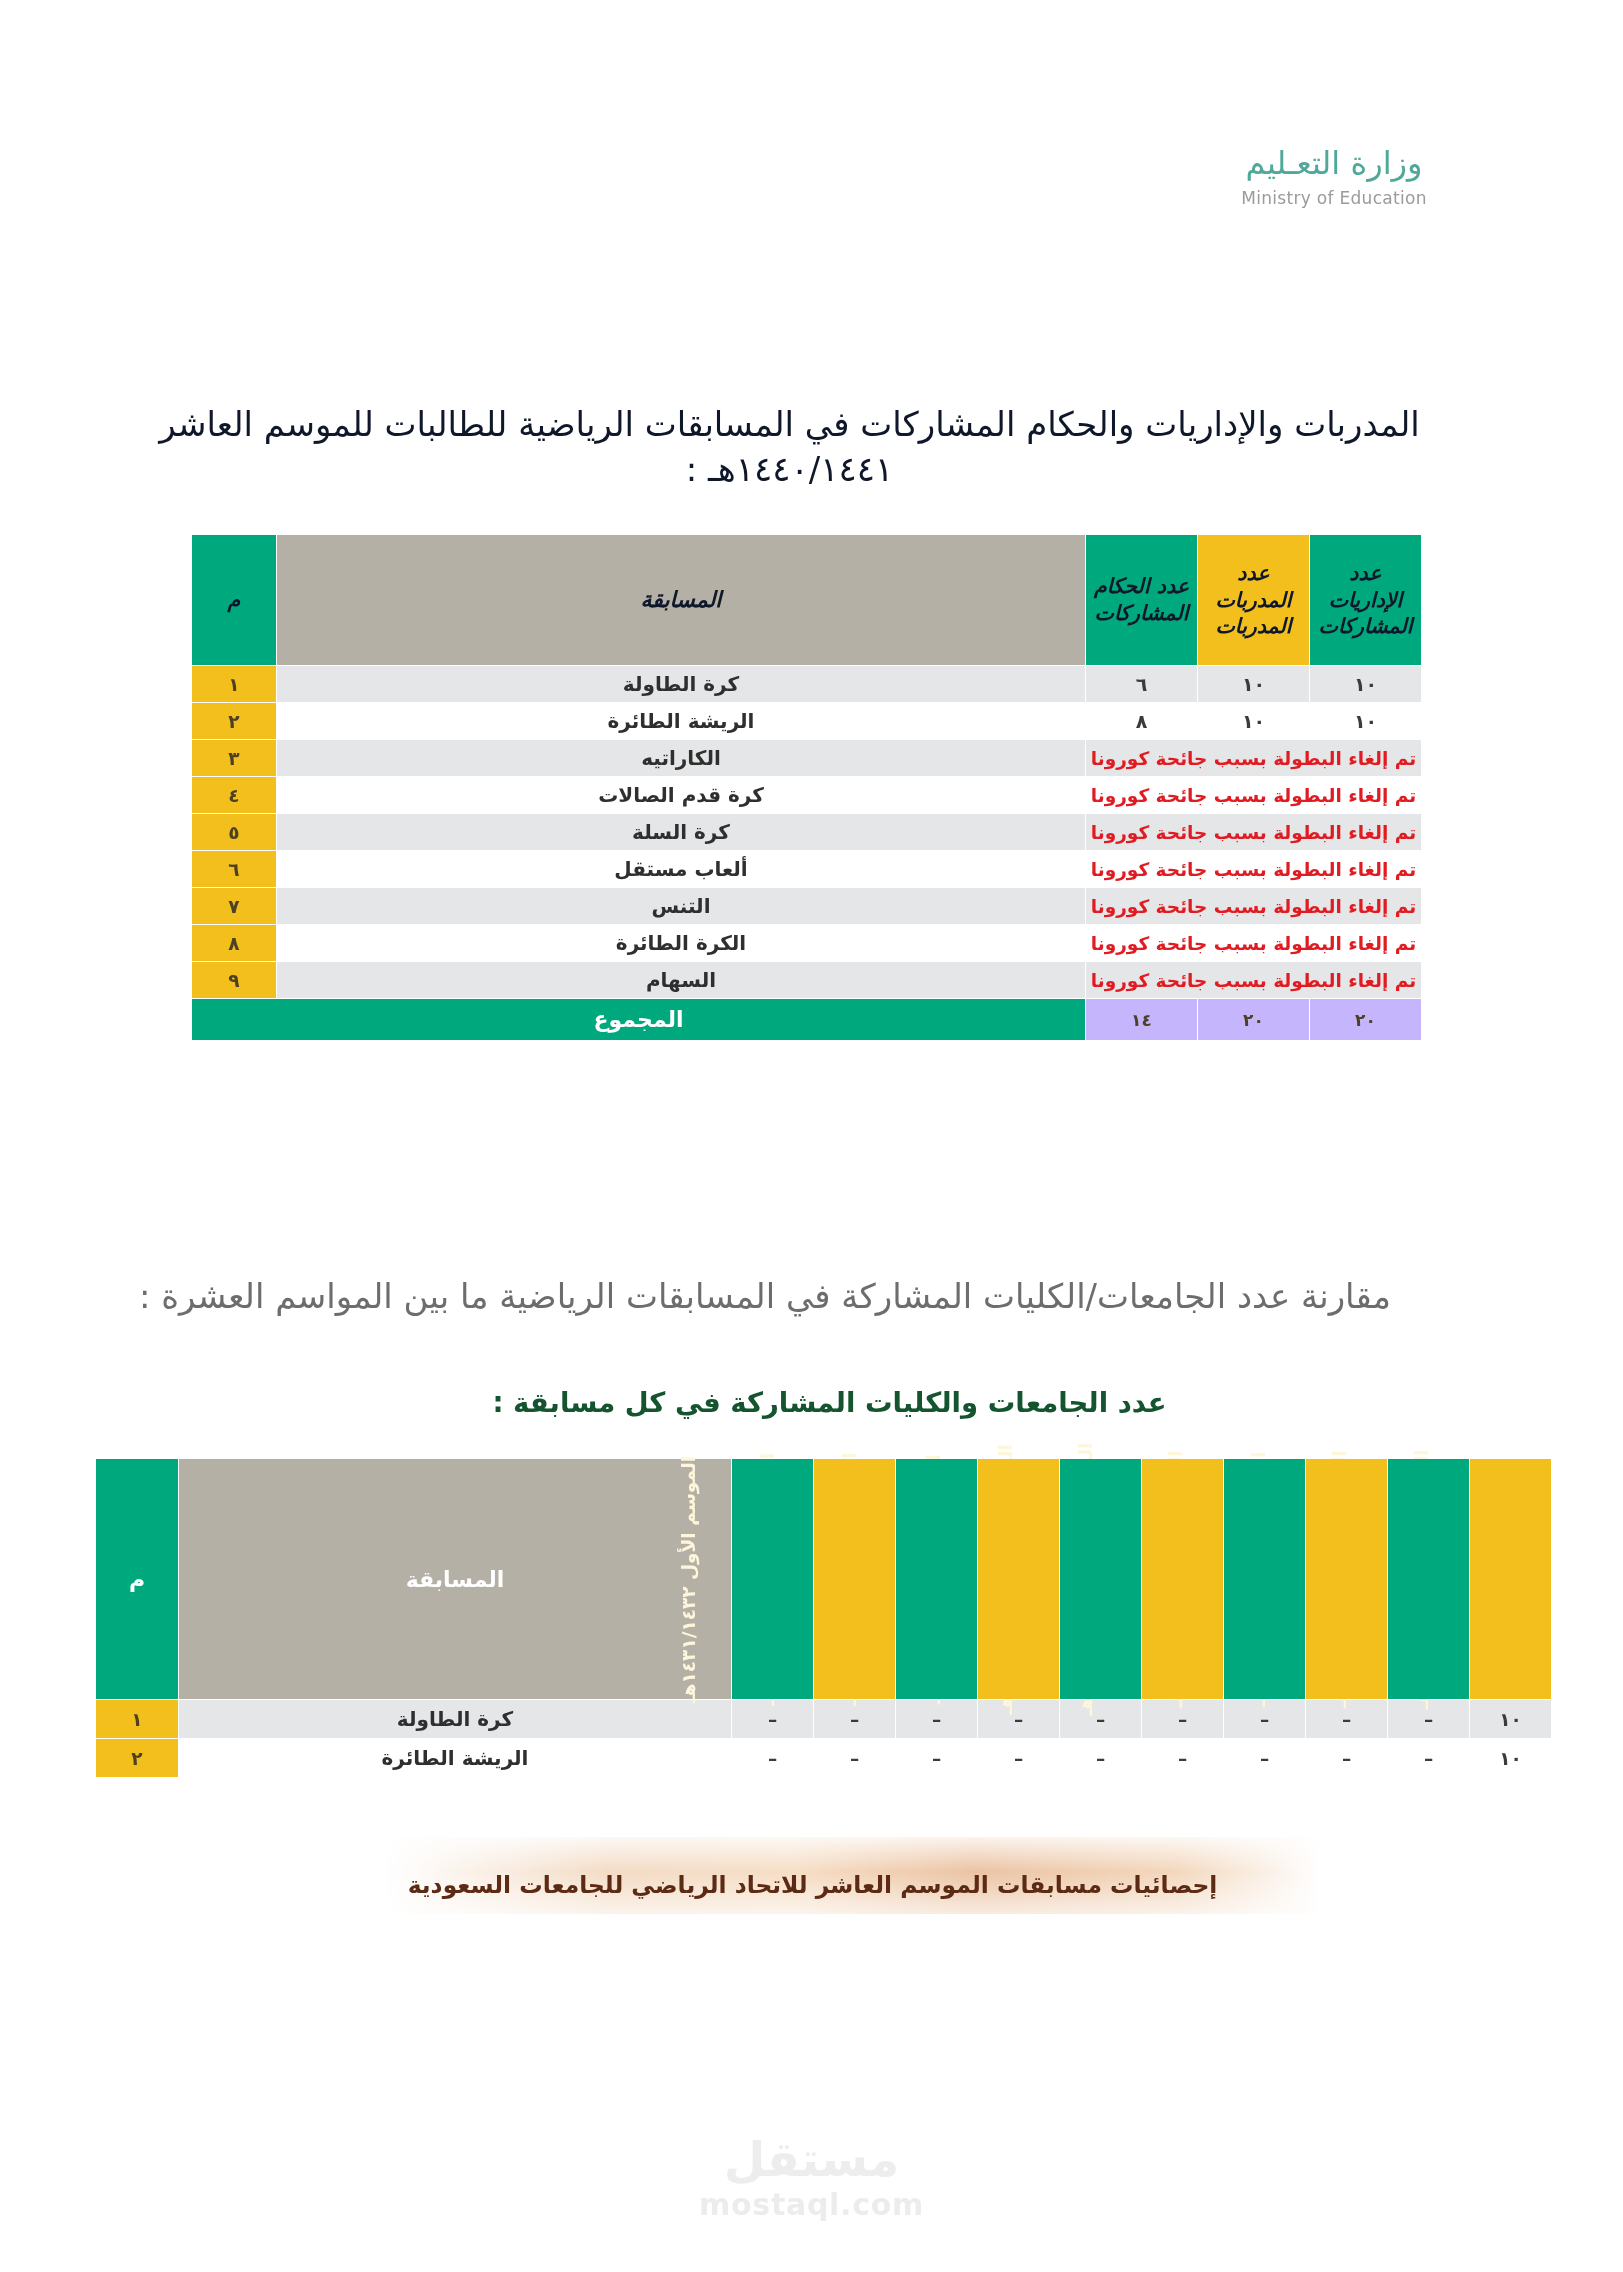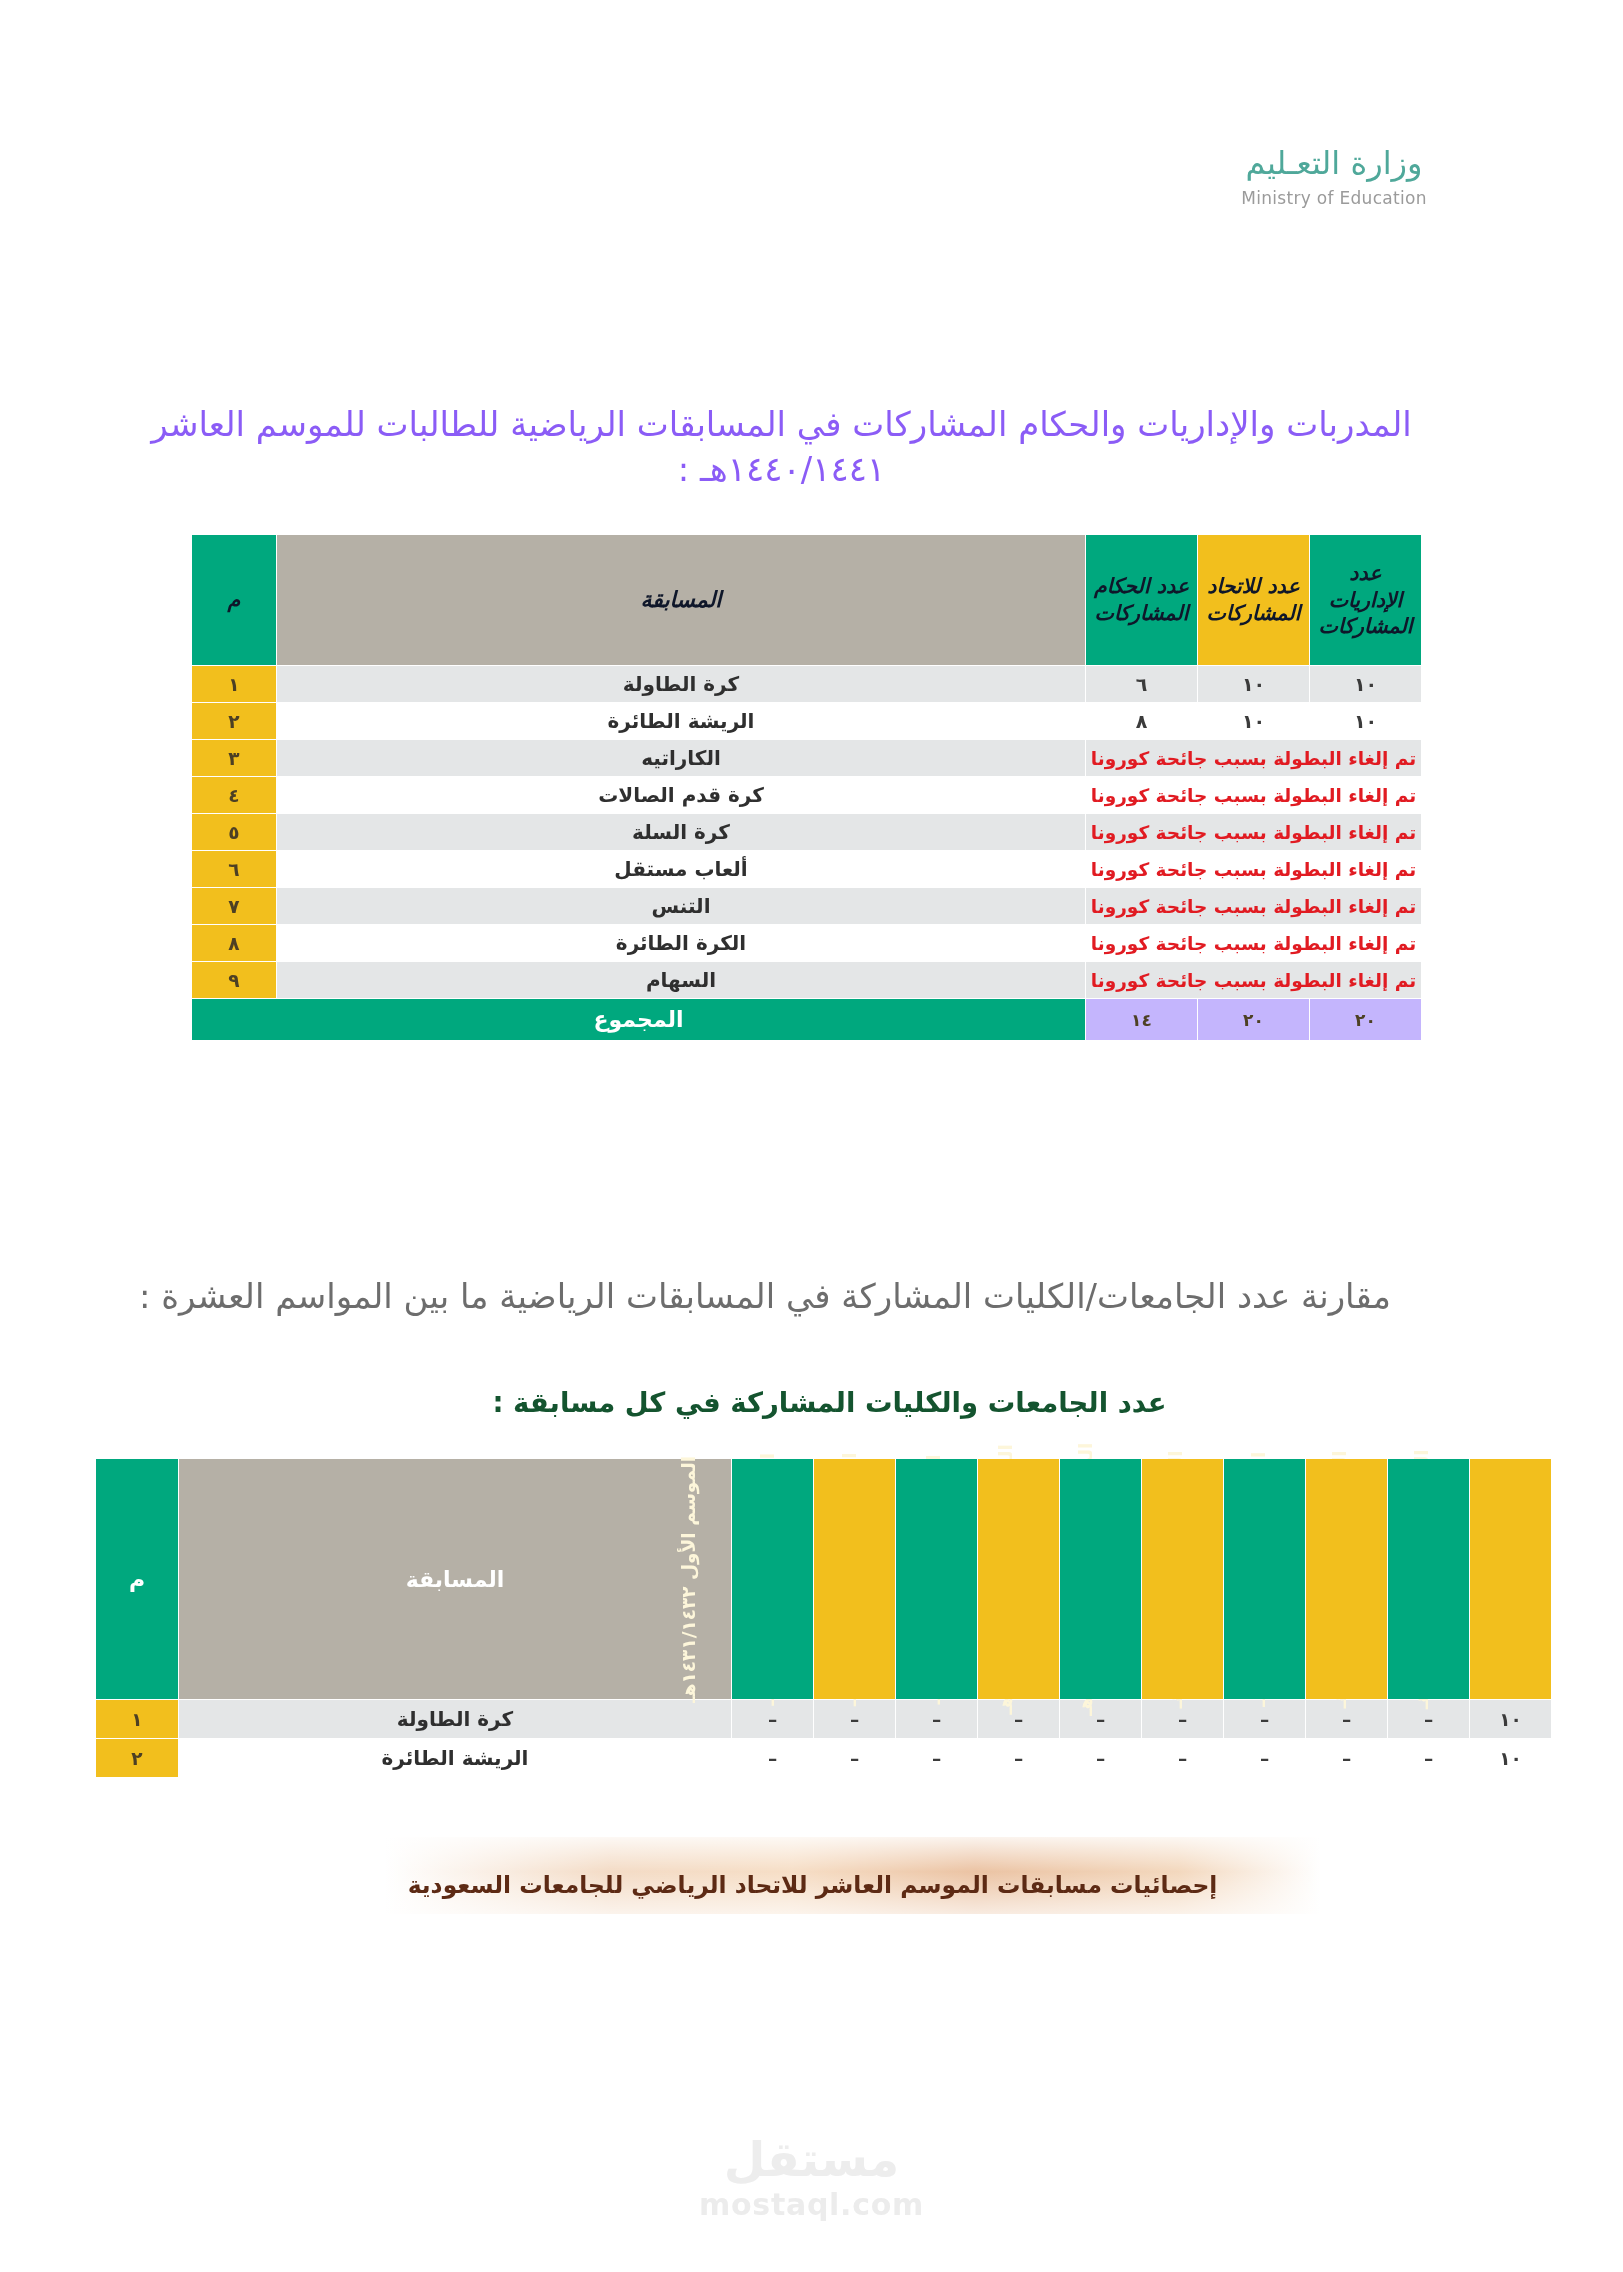--- a/index.html
+++ b/index.html
@@ -39,26 +39,26 @@
     color: #9b9b9b;
     letter-spacing: 0.3px;
     direction: ltr;
     white-space: nowrap;
   }
 
   
   .sec1-title {
     position: absolute;
     top: 402px;
-    right: 199px;
+    right: 191px;
     width: 1285px;
     text-align: center;
     font-size: 34px;
     line-height: 1.32;
-    color: #8b5cf6;
+    color: #0f172a;
     font-weight: 400;
     direction: rtl;
   }
   .sec2-title {
     position: absolute;
     top: 1274px;
     right: 103px;
     width: 1381px;
     text-align: left;
     font-size: 34px;
@@ -277,21 +277,21 @@
   <colgroup>
     <col style="width:112px">
       <col style="width:112px">
       <col style="width:112px">
     <col style="width:809px">
       <col style="width:85px">
   </colgroup>
   <thead>
     <tr>
       <th class="th-green">عدد الإداريات المشاركات</th>
-      <th class="th-yellow">عدد للاتحاد المشاركات</th>
+      <th class="th-yellow">عدد المدربات المدربات</th>
       <th class="th-green">عدد الحكام المشاركات</th>
       <th class="th-gray comp-head">المسابقة</th>
       <th class="th-green">م</th>
     </tr>
   </thead>
   <tbody id="table1-body">
       <tr class="odd">
         <td>١٠</td>
         <td>١٠</td>
         <td>٦</td>

